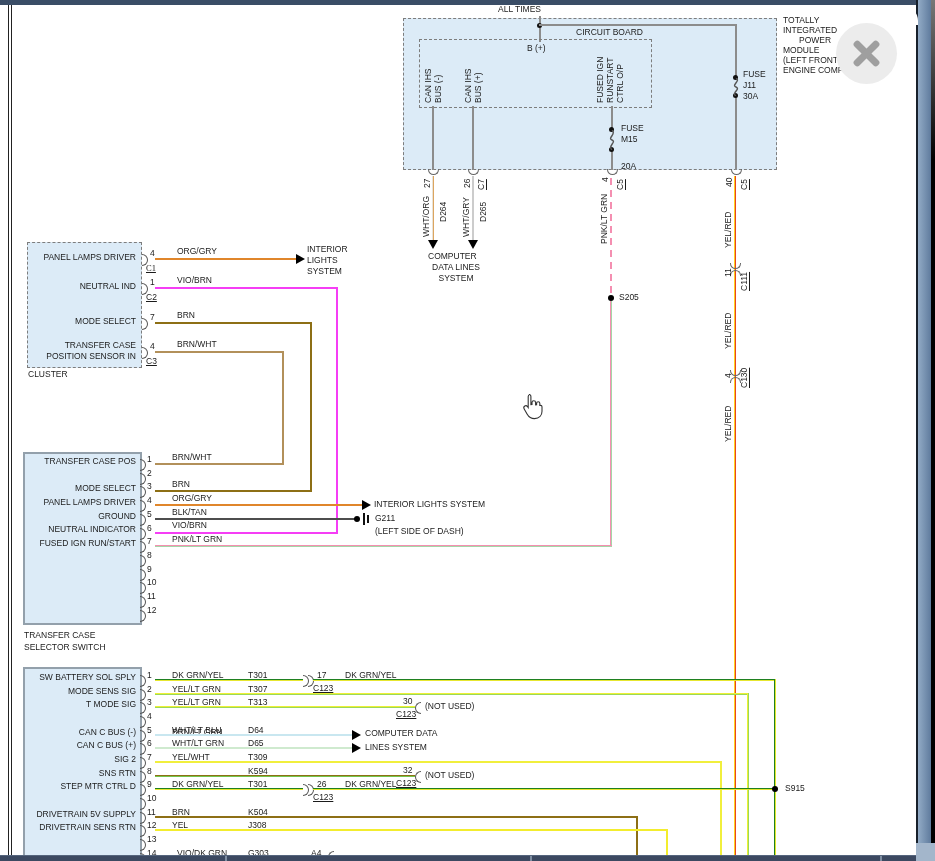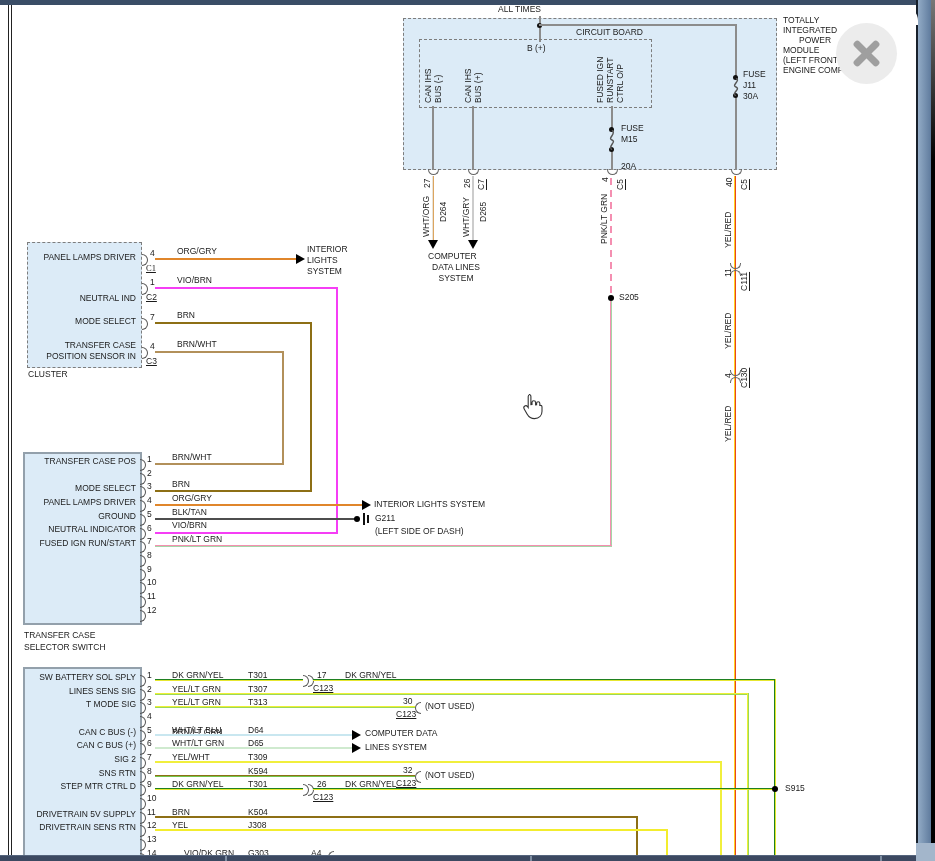--- a/index.html
+++ b/index.html
@@ -150,21 +150,21 @@
   <div class="vt u" style="left:740px;top:263px;height:28px;">C111</div>
   <div class="vt" style="left:724px;top:305px;height:44px;">YEL/RED</div>
   <div class="ct" style="left:730px;top:377px;"></div>
   <div class="cb" style="left:730px;top:370px;"></div>
   <div class="vt" style="left:724px;top:370px;height:8px;">4</div>
   <div class="vt u" style="left:740px;top:360px;height:28px;">C130</div>
   <div class="vt" style="left:724px;top:398px;height:44px;">YEL/RED</div>
 
   <div class="box dashed" style="left:27px;top:242px;width:113px;height:124px;"></div>
   <div class="lbl ra" style="left:30px;top:253px;width:106px;">PANEL LAMPS DRIVER</div>
-  <div class="lbl ra" style="left:30px;top:282px;width:106px;margin-top:12px;">NEUTRAL IND</div>
+  <div class="lbl ra" style="left:30px;top:282px;width:106px;">NEUTRAL IND</div>
   <div class="lbl ra" style="left:30px;top:317px;width:106px;">MODE SELECT</div>
   <div class="lbl ra" style="left:30px;top:341px;width:106px;">TRANSFER CASE</div>
   <div class="lbl ra" style="left:30px;top:352px;width:106px;">POSITION SENSOR IN</div>
   <div class="lbl" style="left:28px;top:370px;">CLUSTER</div>
   <div class="pr" style="left:142px;top:254px;"></div>
   <div class="pr" style="left:142px;top:283px;"></div>
   <div class="pr" style="left:142px;top:318px;"></div>
   <div class="pr" style="left:142px;top:347px;"></div>
   <div class="lbl" style="left:150px;top:249px;">4</div>
   <div class="lbl u" style="left:146px;top:264px;font-family:Liberation Serif, serif;">C1</div>
@@ -237,21 +237,21 @@
   <div class="dot" style="left:354px;top:516px;"></div>
   <div style="position:absolute;left:363px;top:513px;width:2px;height:12px;background:#111;"></div>
   <div style="position:absolute;left:367px;top:515px;width:2px;height:8px;background:#111;"></div>
   <div class="lbl" style="left:375px;top:514px;">G211</div>
   <div class="lbl" style="left:375px;top:527px;">(LEFT SIDE OF DASH)</div>
   <div class="h vio" style="left:155px;top:532px;width:183px;"></div>
   <div class="h pgh" style="left:155px;top:545px;width:457px;"></div>
 
   <div class="box solid" style="left:23px;top:667px;width:115px;height:200px;"></div>
   <div class="lbl ra" style="left:8px;top:673px;width:128px;">SW BATTERY SOL SPLY</div>
-  <div class="lbl ra" style="left:8px;top:687px;width:128px;">LINES SENS SIG</div>
+  <div class="lbl ra" style="left:8px;top:687px;width:128px;">MODE SENS SIG</div>
   <div class="lbl ra" style="left:8px;top:700px;width:128px;">T MODE SIG</div>
   <div class="lbl ra" style="left:8px;top:728px;width:128px;">CAN C BUS (-)</div>
   <div class="lbl ra" style="left:8px;top:741px;width:128px;">CAN C BUS (+)</div>
   <div class="lbl ra" style="left:8px;top:755px;width:128px;">SIG 2</div>
   <div class="lbl ra" style="left:8px;top:769px;width:128px;">SNS RTN</div>
   <div class="lbl ra" style="left:8px;top:782px;width:128px;">STEP MTR CTRL D</div>
   <div class="lbl ra" style="left:8px;top:810px;width:128px;">DRIVETRAIN 5V SUPPLY</div>
   <div class="lbl ra" style="left:8px;top:823px;width:128px;">DRIVETRAIN SENS RTN</div>
   <div class="pr" style="left:140px;top:675px;"></div>
   <div class="pr" style="left:140px;top:689px;"></div>
@@ -295,21 +295,21 @@
   <div class="lbl" style="left:172px;top:753px;">YEL/WHT</div>
   <div class="lbl" style="left:248px;top:753px;">T309</div>
   <div class="lbl" style="left:172px;top:728px;">BRN/LT GRN</div>
   <div class="lbl" style="left:248px;top:767px;">K594</div>
   <div class="lbl" style="left:172px;top:780px;">DK GRN/YEL</div>
   <div class="lbl" style="left:248px;top:780px;">T301</div>
   <div class="lbl" style="left:172px;top:808px;">BRN</div>
   <div class="lbl" style="left:248px;top:808px;">K504</div>
   <div class="lbl" style="left:172px;top:821px;">YEL</div>
   <div class="lbl" style="left:248px;top:821px;">J308</div>
-  <div class="lbl" style="left:184px;top:849px;">VIO/DK GRN</div>
+  <div class="lbl" style="left:177px;top:849px;">VIO/DK GRN</div>
   <div class="lbl" style="left:248px;top:849px;">G303</div>
 
   <div class="h dgy" style="left:155px;top:679px;width:148px;"></div>
   <div class="pr" style="left:303px;top:675px;"></div>
   <div class="pr" style="left:308px;top:675px;"></div>
   <div class="lbl" style="left:317px;top:671px;">17</div>
   <div class="lbl u" style="left:313px;top:684px;">C123</div>
   <div class="h dgy" style="left:313px;top:679px;width:463px;"></div>
   <div class="lbl" style="left:345px;top:671px;">DK GRN/YEL</div>
   <div class="v dgyv" style="left:774px;top:679px;height:114px;"></div>

